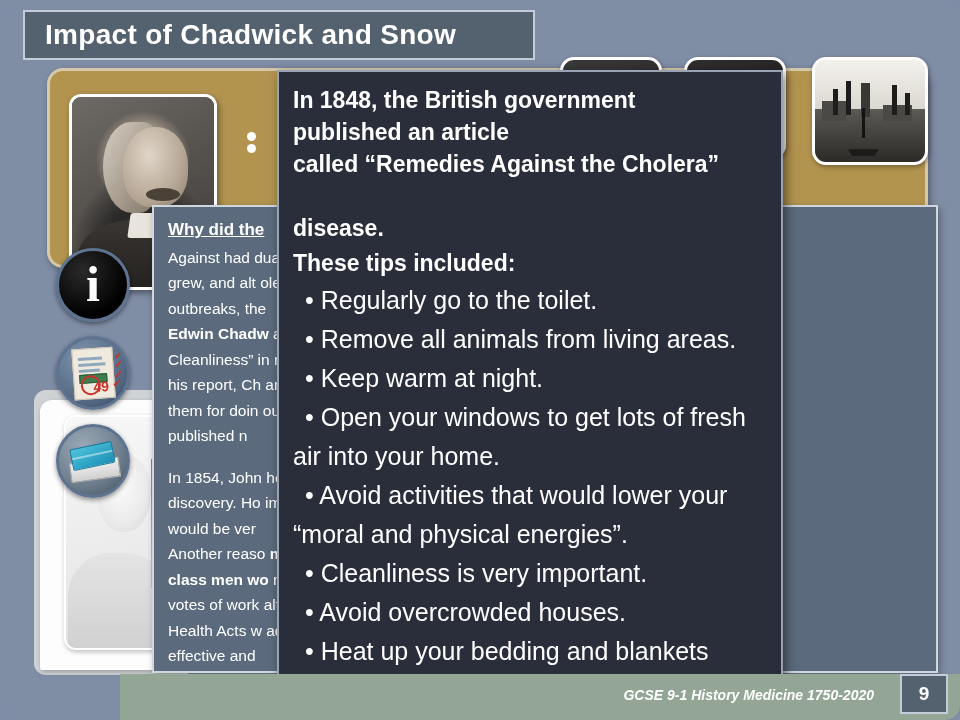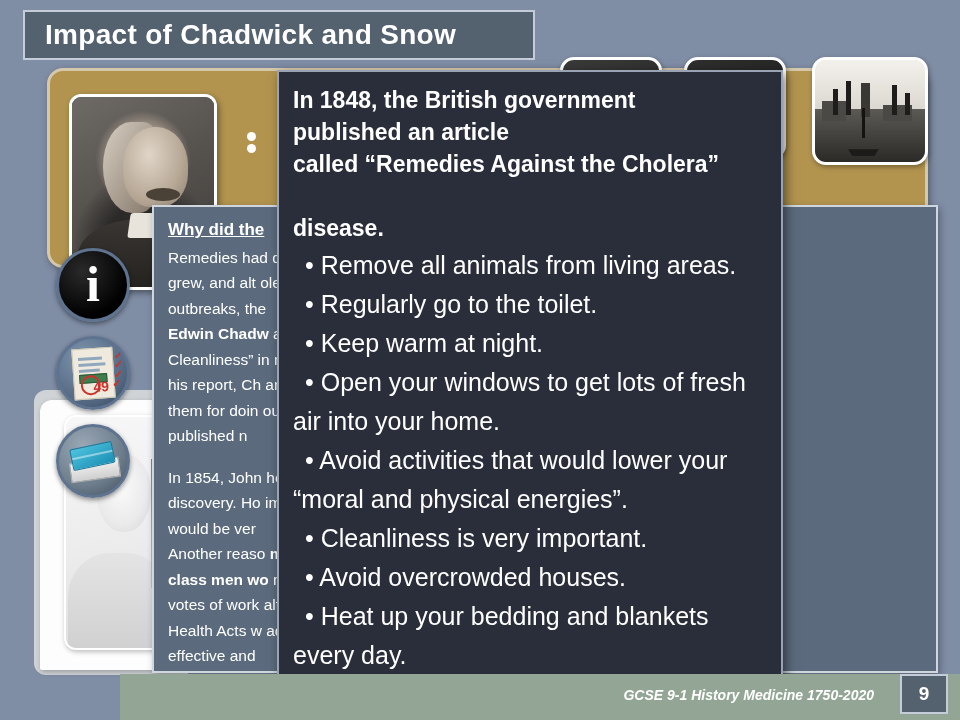--- a/index.html
+++ b/index.html
@@ -7,20 +7,21 @@
     padding: 0;
     background: #7f8da5;
   }
   #slide {
     position: relative;
     width: 960px;
     height: 720px;
     overflow: hidden;
     background: #7f8da5;
     font-family: "Liberation Sans", sans-serif;
+    border-radius: 15px;
     -webkit-font-smoothing: antialiased;
   }
 
   
   #title-banner {
     position: absolute;
     left: 23px; top: 10px;
     width: 512px; height: 50px;
     background: #54616f;
     border: 2px solid #c3ccd8;
@@ -530,21 +531,21 @@
   </div>
 
   <div class="icon-btn" id="icon-books">
     <div class="bookstack"></div>
     <div class="bookblue"></div>
   </div>
 
   <div id="info-panel">
     <div class="ip-heading">Why did the</div>
     <p>
-      <span>Remedies had</span>
+      <span>Against had</span>
       <span>dually concern</span><br>
       <span>grew, and alt</span>
       <span>olera</span><br>
       <span>outbreaks, the</span><br>
       <b>Edwin Chadw</b>
       <span>abouring</span><br>
       <span>Cleanliness” in</span>
       <span>nd disease. In</span><br>
       <span>his report, Ch</span>
       <span> and blamed</span><br>
@@ -571,23 +572,24 @@
   </div>
 
   <div id="overlay">
     <div class="ov-intro">
       <span>In 1848, the British government</span><br>
       <span>published an article</span><br>
       <span>called “Remedies Against the Cholera”</span><br>
       <br>
       <span>disease.</span>
     </div>
+    <div class="ov-subhead">These tips included:</div>
     <ul class="ov-list">
+      <li>Regularly go to the toilet.</li>
       <li>Remove all animals from living areas.</li>
-      <li>Regularly go to the toilet.</li>
       <li>Keep warm at night.</li>
       <li>Open your windows to get lots of fresh air into your home.</li>
       <li>Avoid activities that would lower your “moral and physical energies”.</li>
       <li>Cleanliness is very important.</li>
       <li>Avoid overcrowded houses.</li>
       <li>Heat up your bedding and blankets every day.</li>
     </ul>
   </div>
 
   <div id="footer-bar">

